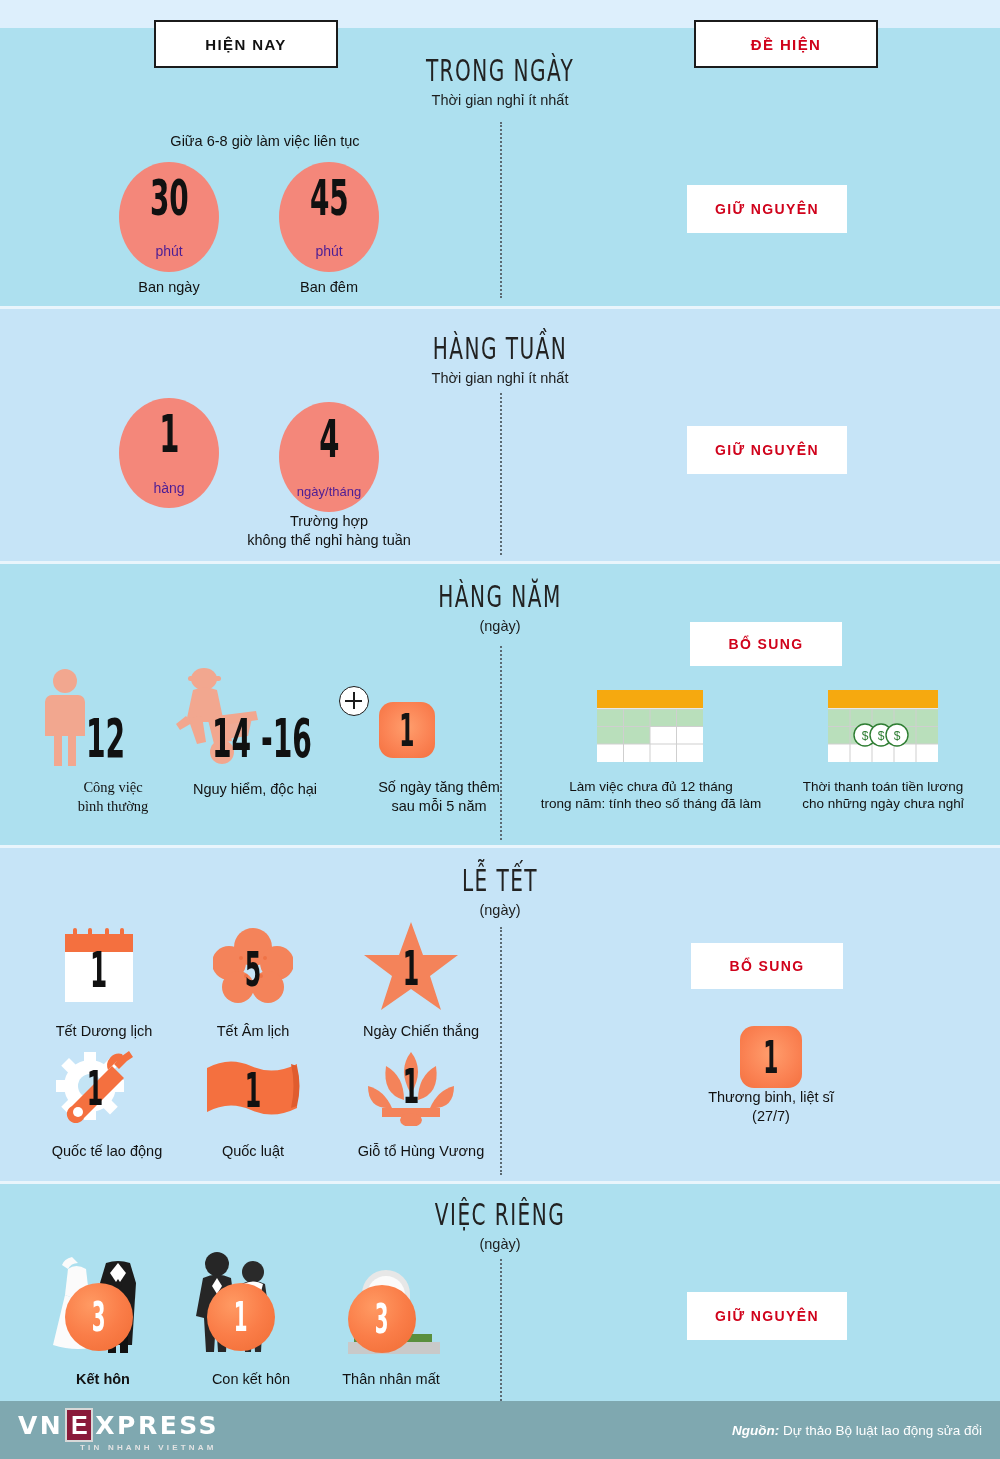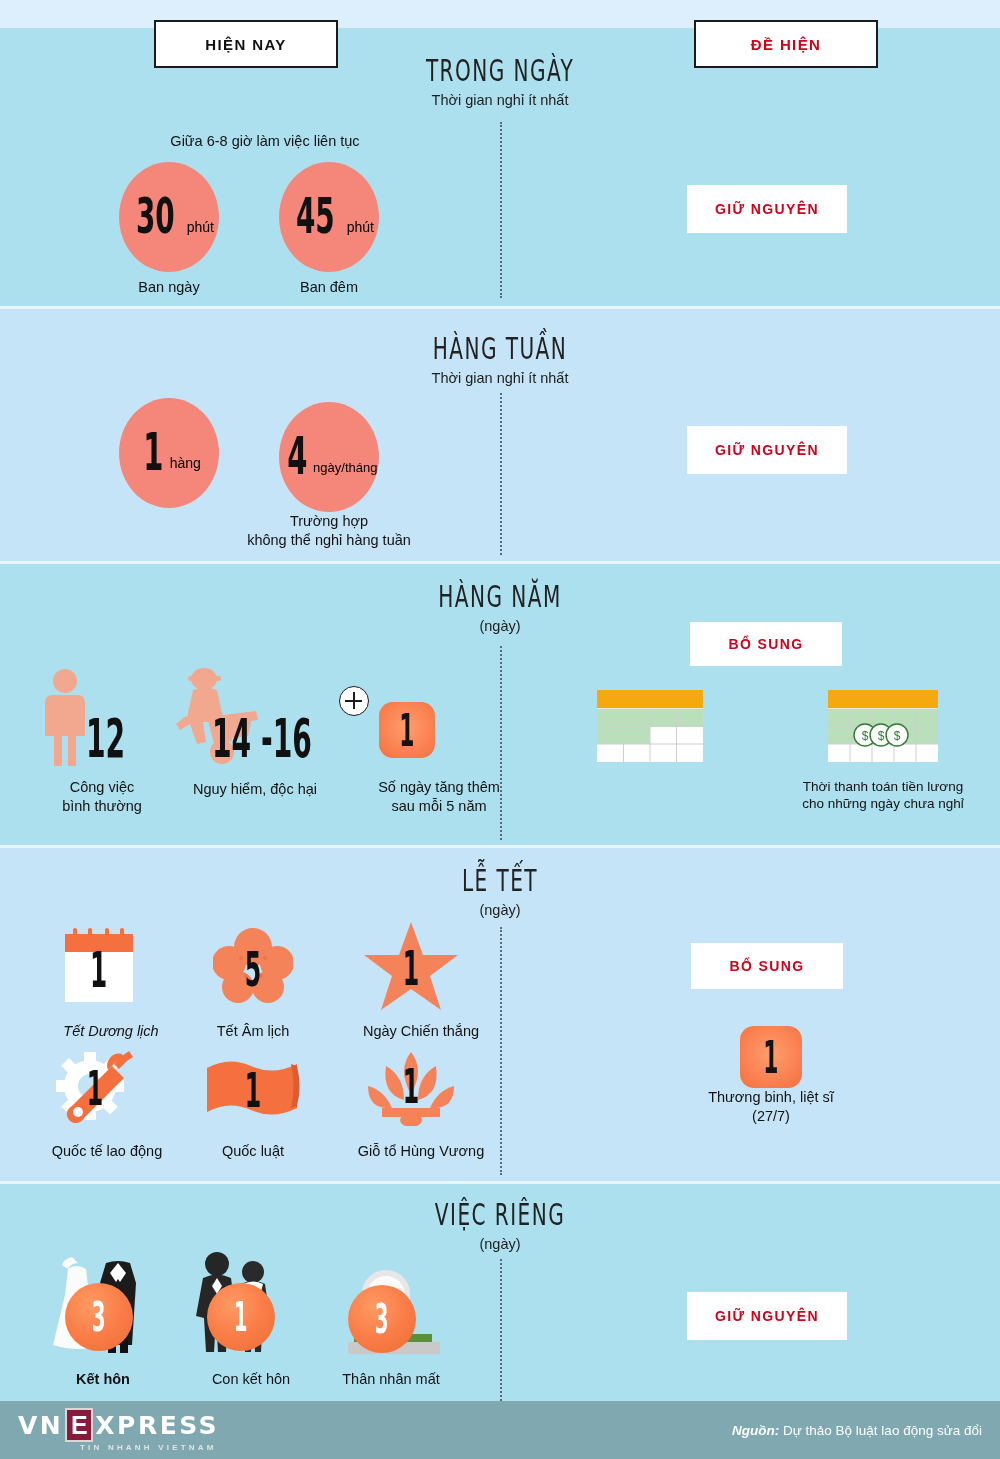--- a/index.html
+++ b/index.html
@@ -43,28 +43,28 @@
     transform: scaleX(0.72); transform-origin:center top;
   }
   .sect-sub {
     position:absolute; text-align:center; width:300px;
     font-size:14.5px; color:#1d1d1d; font-weight:500;
   }
 
   
   .ellipse {
     position:absolute; background:#f4877a; border-radius:50%;
-    display:flex; flex-direction:row; align-items:center; justify-content:center;
+    display:flex; flex-direction:column; align-items:center; justify-content:center;
   }
   .ellipse .num {
     font-family:"DejaVu Sans Condensed","Liberation Sans Narrow","Liberation Sans",sans-serif;
     font-weight:bold; color:#111; line-height:0.95;
     transform:scaleX(0.62); transform-origin:center;
   }
-  .ellipse .unit { font-size:14px; color:#000000; margin-top:20px; }
+  .ellipse .unit { font-size:14px; color:#4c1d95; margin-top:20px; }
 
   .caption {
     position:absolute; text-align:center; font-size:14.5px; color:#121212;
     line-height:1.28; font-weight:500;
   }
   .caption.sm { font-size:13.5px; }
 
   
   .bignum {
     position:absolute;
@@ -206,21 +206,21 @@
   </div>
 
   <div class="sect-title" style="left:380px;top:578px;">HÀNG NĂM</div>
   <div class="sect-sub" style="left:350px;top:618px;">(ngày)</div>
 
   <svg class="icon-abs" style="left:42px;top:668px;" width="46" height="98" viewBox="0 0 46 98">
     <circle cx="23" cy="13" r="12" fill="#f2a78f"></circle>
     <path d="M10 27 h26 a7 7 0 0 1 7 7 v34 h-9 v30 h-8 v-30 h-6 v30 h-8 v-30 h-9 v-34 a7 7 0 0 1 7 -7z" fill="#f2a78f"></path>
   </svg>
   <div class="bignum" style="left:86px;top:712px;">12</div>
-  <div class="caption" style="left:37px;top:778px;width:130px;">
+  <div class="caption" style="left:48px;top:778px;width:130px;font-family:Liberation Serif, serif;">
     <span>Công việc</span><br>
     <span>bình thường</span>
   </div>
 
   <svg class="icon-abs" style="left:172px;top:666px;" width="92" height="100" viewBox="0 0 92 100">
     <g fill="#f2a78f">
       <ellipse cx="32" cy="13" rx="13" ry="11"></ellipse>
       <rect x="16" y="10" width="33" height="5" rx="2.5"></rect>
       <path d="M21 24 q12 -5 24 0 l6 28 -10 4 -18 0 -8 -4z"></path>
       <path d="M16 52 l14 -2 4 26 -9 2z"></path>
@@ -254,20 +254,24 @@
     <rect x="0" y="37" width="53" height="17" fill="#b9dfbb"></rect>
     <g stroke="#cfcfcf" stroke-width="1">
       <line x1="0" y1="19" x2="106" y2="19"></line>
         <line x1="0" y1="36.5" x2="106" y2="36.5"></line>
       <line x1="0" y1="54" x2="106" y2="54"></line>
       <line x1="26.5" y1="19" x2="26.5" y2="72"></line>
         <line x1="53" y1="19" x2="53" y2="72"></line>
       <line x1="79.5" y1="19" x2="79.5" y2="72"></line>
     </g>
   </svg>
+  <div class="caption sm" style="left:523px;top:778px;width:256px;">
+    <span>Làm việc chưa đủ 12 tháng</span><br>
+    <span>trong năm: tính theo số tháng đã làm</span>
+  </div>
 
   <svg class="icon-abs" style="left:828px;top:690px;" width="110" height="72" viewBox="0 0 110 72">
     <rect x="0" y="0" width="110" height="72" fill="#fff"></rect>
     <rect x="0" y="0" width="110" height="18" fill="#f6a90f"></rect>
     <rect x="0" y="19" width="110" height="17" fill="#b9dfbb"></rect>
     <rect x="0" y="37" width="110" height="17" fill="#b9dfbb"></rect>
     <g stroke="#cfcfcf" stroke-width="1">
       <line x1="0" y1="19" x2="110" y2="19"></line>
         <line x1="0" y1="36.5" x2="110" y2="36.5"></line>
       <line x1="0" y1="54" x2="110" y2="54"></line>
@@ -299,21 +303,21 @@
         <rect x="28" y="0" width="4" height="10" rx="2"></rect>
       <rect x="45" y="0" width="4" height="10" rx="2"></rect>
         <rect x="60" y="0" width="4" height="10" rx="2"></rect>
     </g>
     <rect x="5" y="6" width="68" height="18" fill="#f4703f"></rect>
     <rect x="5" y="24" width="68" height="50" fill="#fff"></rect>
   </svg>
   <div class="icon-abs" style="left:60px;top:934px;width:78px;height:72px;display:flex;align-items:center;justify-content:center;">
     <span style="font-family:'DejaVu Sans Condensed','Liberation Sans Narrow','Liberation Sans',sans-serif;font-weight:bold;font-size:50px;color:#111;transform:scaleX(0.55);">1</span>
   </div>
-  <div class="caption" style="left:41px;top:1022px;width:140px;font-style:italic;">Tết Dương lịch</div>
+  <div class="caption" style="left:34px;top:1022px;width:140px;">Tết Dương lịch</div>
 
   <svg class="icon-abs" style="left:213px;top:928px;" width="80" height="76" viewBox="0 0 80 76">
     <g fill="#f4835a">
       <circle cx="40" cy="19" r="19"></circle>
         <circle cx="16" cy="35" r="17"></circle>
         <circle cx="64" cy="35" r="17"></circle>
       <circle cx="25" cy="59" r="16"></circle>
         <circle cx="55" cy="59" r="16"></circle>
     </g>
     <g fill="#ef7042" opacity="0.8">

